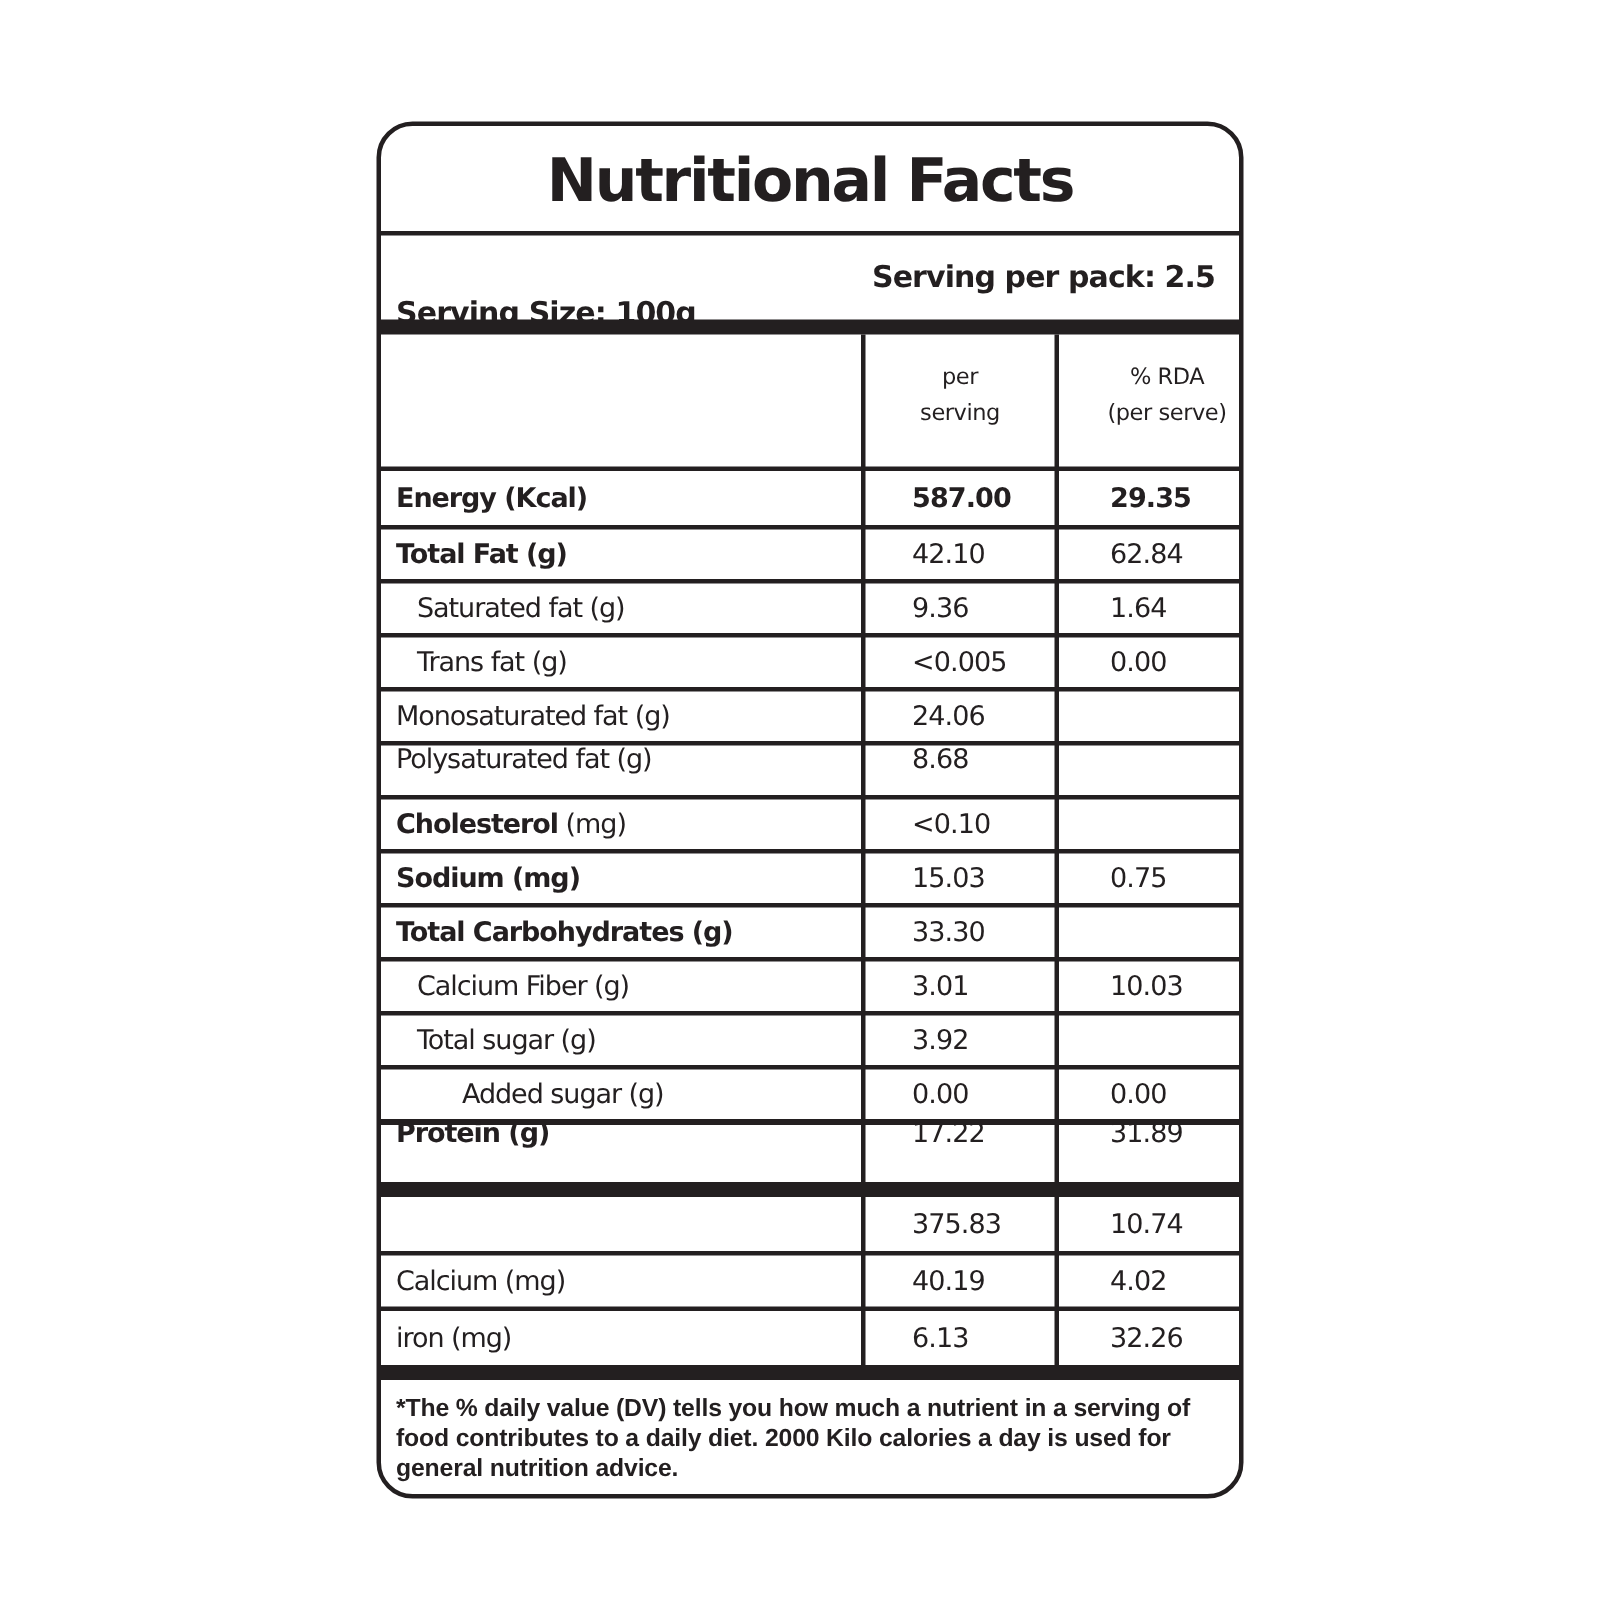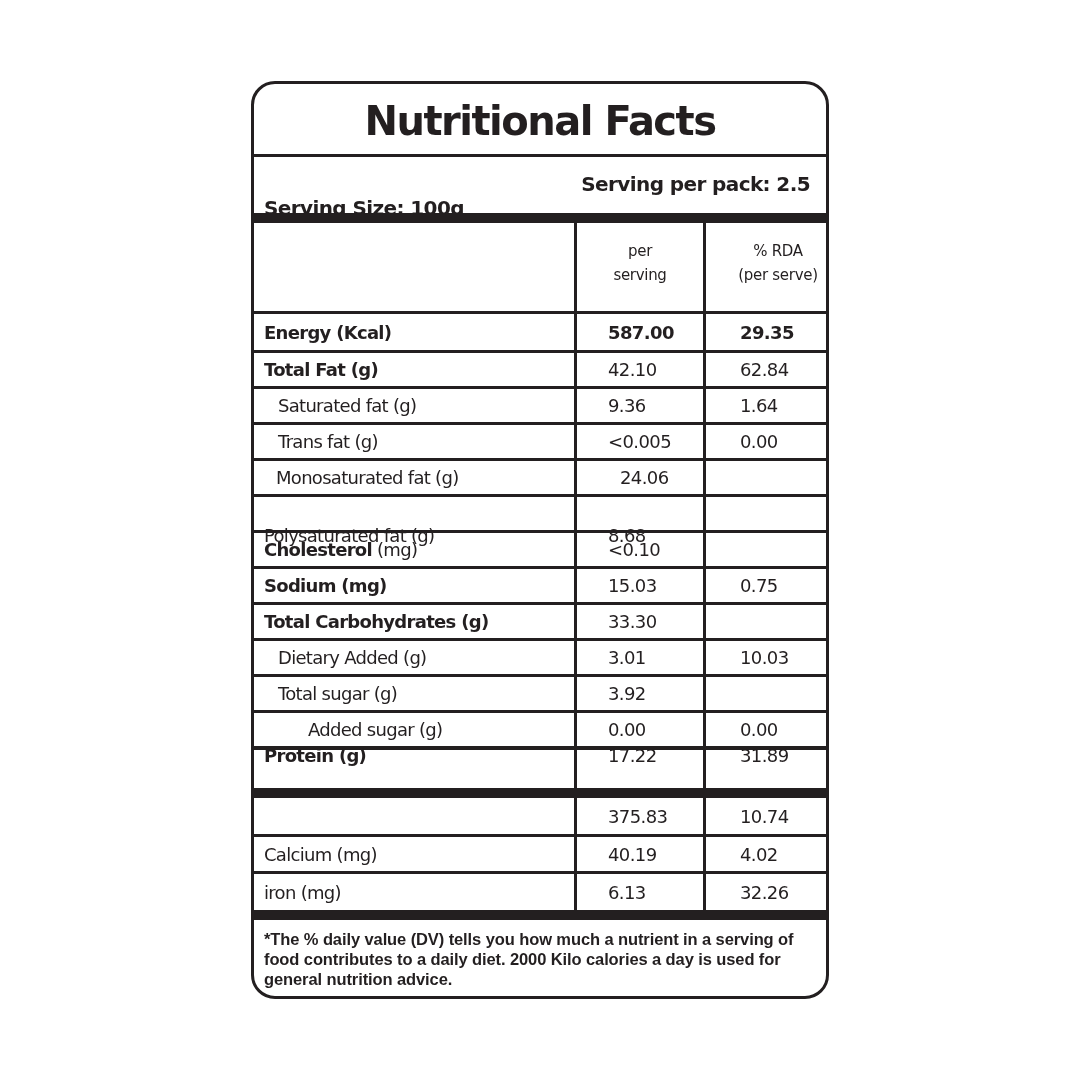--- a/index.html
+++ b/index.html
@@ -79,28 +79,28 @@
   </div>
   <div class="hline" style="top:338px;height:3px;"></div>
 
   <div class="row" style="top:341px;height:33px;">
     <div class="name indent1">Trans fat (g)</div>
     <div class="val v1">&lt;0.005</div>
     <div class="val v2">0.00</div>
   </div>
   <div class="hline" style="top:374px;height:3px;"></div>
 
-  <div class="row" style="top:377px;height:33px;margin-left:12px;">
+  <div class="row" style="top:377px;height:33px;">
     <div class="name">Monosaturated fat (g)</div>
     <div class="val v1">24.06</div>
     <div class="val v2"></div>
   </div>
   <div class="hline" style="top:410px;height:3px;"></div>
 
-  <div class="row" style="top:427px;height:48px;">
+  <div class="row" style="top:398px;height:48px;">
     <div class="name">Polysaturated fat (g)</div>
     <div class="val v1">8.68</div>
     <div class="val v2"></div>
   </div>
   <div class="hline" style="top:446px;height:3px;"></div>
 
   <div class="row" style="top:449px;height:33px;">
     <div class="name">
         <b>Cholesterol</b>
         <span style="white-space:pre;"> (mg)</span>
@@ -118,21 +118,21 @@
   <div class="hline" style="top:518px;height:3px;"></div>
 
   <div class="row" style="top:521px;height:33px;">
     <div class="name bold">Total Carbohydrates (g)</div>
     <div class="val v1">33.30</div>
     <div class="val v2"></div>
   </div>
   <div class="hline" style="top:554px;height:3px;"></div>
 
   <div class="row" style="top:557px;height:33px;">
-    <div class="name indent1">Dietary Added (g)</div>
+    <div class="name indent1">Calcium Fiber (g)</div>
     <div class="val v1">3.01</div>
     <div class="val v2">10.03</div>
   </div>
   <div class="hline" style="top:590px;height:3px;"></div>
 
   <div class="row" style="top:593px;height:33px;">
     <div class="name indent1">Total sugar (g)</div>
     <div class="val v1">3.92</div>
     <div class="val v2"></div>
   </div>

